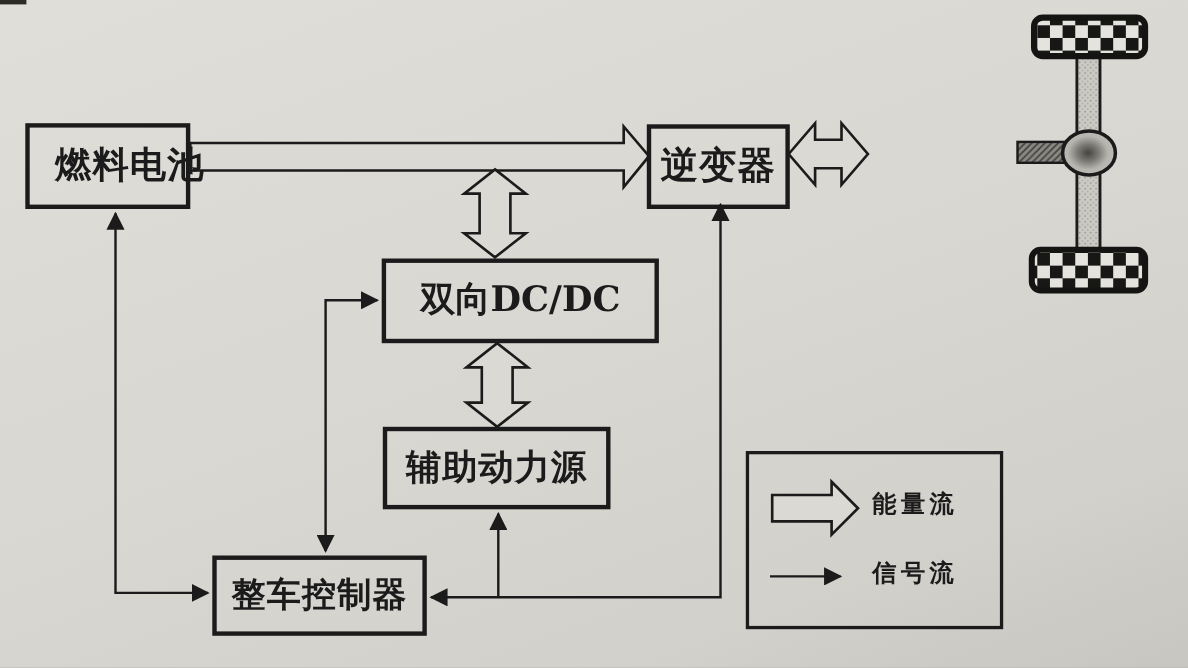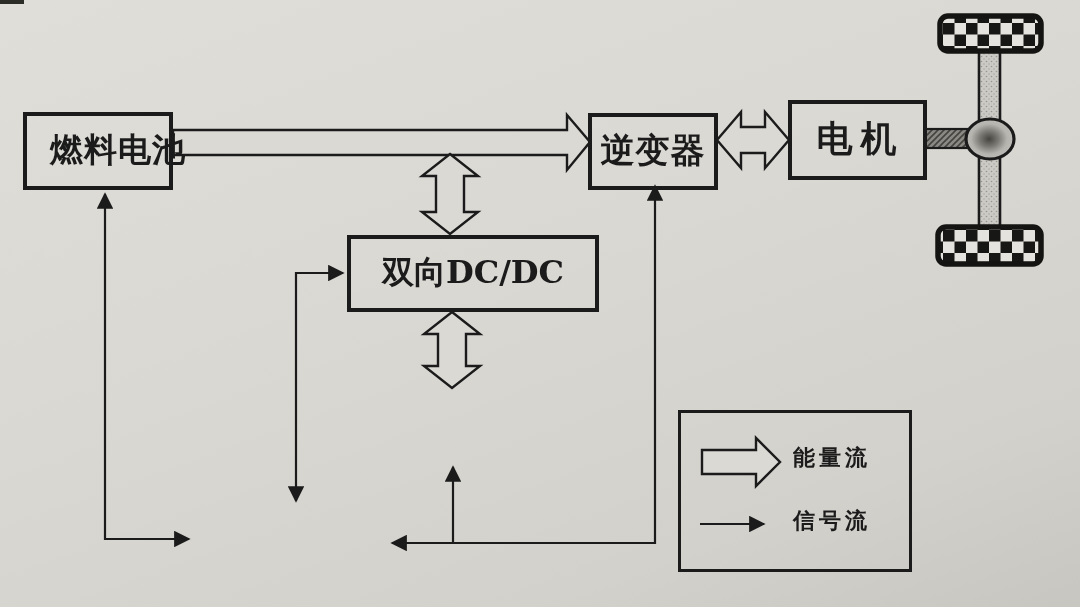--- a/index.html
+++ b/index.html
@@ -106,25 +106,28 @@
       <path d="M700,524 L764,524" marker-end="url(#ah)"></path>
     </g>
   </svg>
 
   <div class="node" id="node-fuel-cell">
     <span class="lbl">燃料电池</span>
   </div>
   <div class="node" id="node-inverter">
     <span class="lbl">逆变器</span>
   </div>
-  <div class="node" id="node-motor">
-    <span class="lbl">电机</span>
-  </div>
   <div class="node" id="node-dcdc">
     <span class="lbl">双向DC/DC</span>
+  </div>
+  <div class="node" id="node-aux">
+    <span class="lbl">辅助动力源</span>
+  </div>
+  <div class="node" id="node-controller">
+    <span class="lbl">整车控制器</span>
   </div>
 
   <div id="legend-box">
     <span class="legend-label" id="legend-energy-label">能量流</span>
     <span class="legend-label" id="legend-signal-label">信号流</span>
   </div>
 
 </div>
 
 </body></html>

